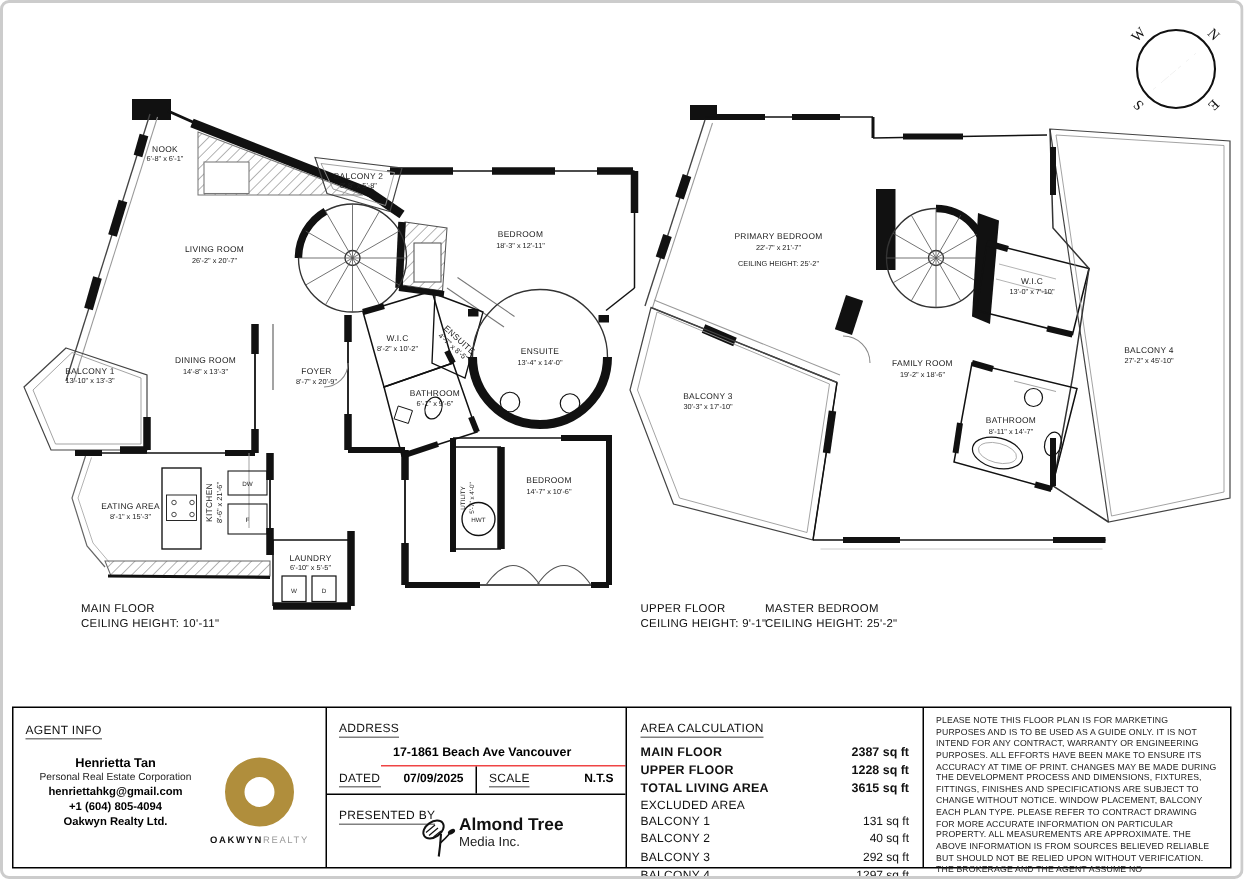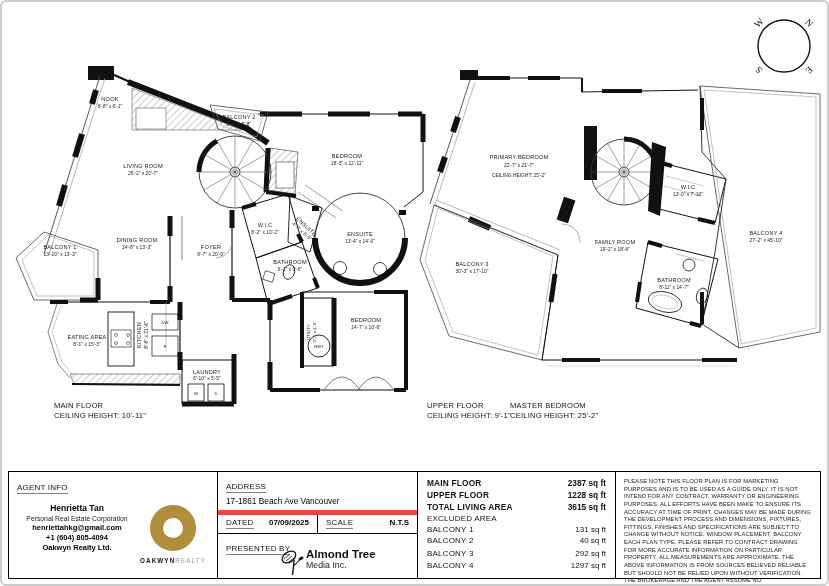--- a/index.html
+++ b/index.html
@@ -27,21 +27,21 @@
   .agent-text{flex:1;text-align:center;}
   .agent-name{font-size:8.5px;font-weight:bold;margin-bottom:2px;}
   .agent-line{font-size:7.5px;font-weight:bold;margin-top:1px;}
   .agent-line.thin{font-weight:normal;font-size:6.8px;color:#222;}
   .oakwyn{width:72px;display:flex;flex-direction:column;align-items:center;padding-top:2px;}
   .ring{width:20px;height:20px;border:13px solid #b08e3c;border-radius:50%;}
   .oakwyn-word{margin-top:6px;font-size:6.3px;letter-spacing:1.1px;white-space:nowrap;}
   .ow1{font-weight:bold;color:#111;}
   .ow2{color:#9a9a9a;}
   .addr-r1{padding:3px 8px 1px 8px;}
-  .addr-r2{padding:2px 8px 4px 8px;font-size:8.3px;font-weight:normal;border-bottom:5px solid #ef4444;}
+  .addr-r2{padding:2px 8px 4px 8px;font-size:8.3px;font-weight:bold;border-bottom:1px solid #ef4444;margin-left:36px;}
   .addr-r3{display:flex;border-bottom:1px solid #000;}
   .half{flex:1;display:flex;justify-content:space-between;align-items:flex-start;padding:3px 8px 4px 8px;}
   .half.right{border-left:1px solid #000;}
   .val{font-size:8px;font-weight:bold;}
   .addr-r4{flex:1;padding:3px 8px;position:relative;}
   .almond{position:absolute;left:62px;top:14px;display:flex;}
   .al1{font-size:11.5px;font-weight:bold;color:#111;line-height:1.05;}
   .al2{font-size:8.8px;color:#222;}
   .arow{display:flex;justify-content:space-between;font-size:8px;margin-top:2.1px;color:#111;}
   .arow.b{font-weight:bold;font-size:8.3px;}
@@ -444,20 +444,21 @@
         </svg>
         <div>
           <div class="al1">Almond Tree</div>
           <div class="al2">Media Inc.</div>
         </div>
       </div>
     </div>
   </div>
 
   <div class="col col-area">
+    <div><span class="ul">AREA CALCULATION</span></div>
     <div style="margin-top:3px;">
       <div class="arow b">
             <span class="al">MAIN FLOOR</span>
             <span>2387 sq ft</span>
           </div>
       <div class="arow b">
             <span class="al">UPPER FLOOR</span>
             <span>1228 sq ft</span>
           </div>
       <div class="arow b">

